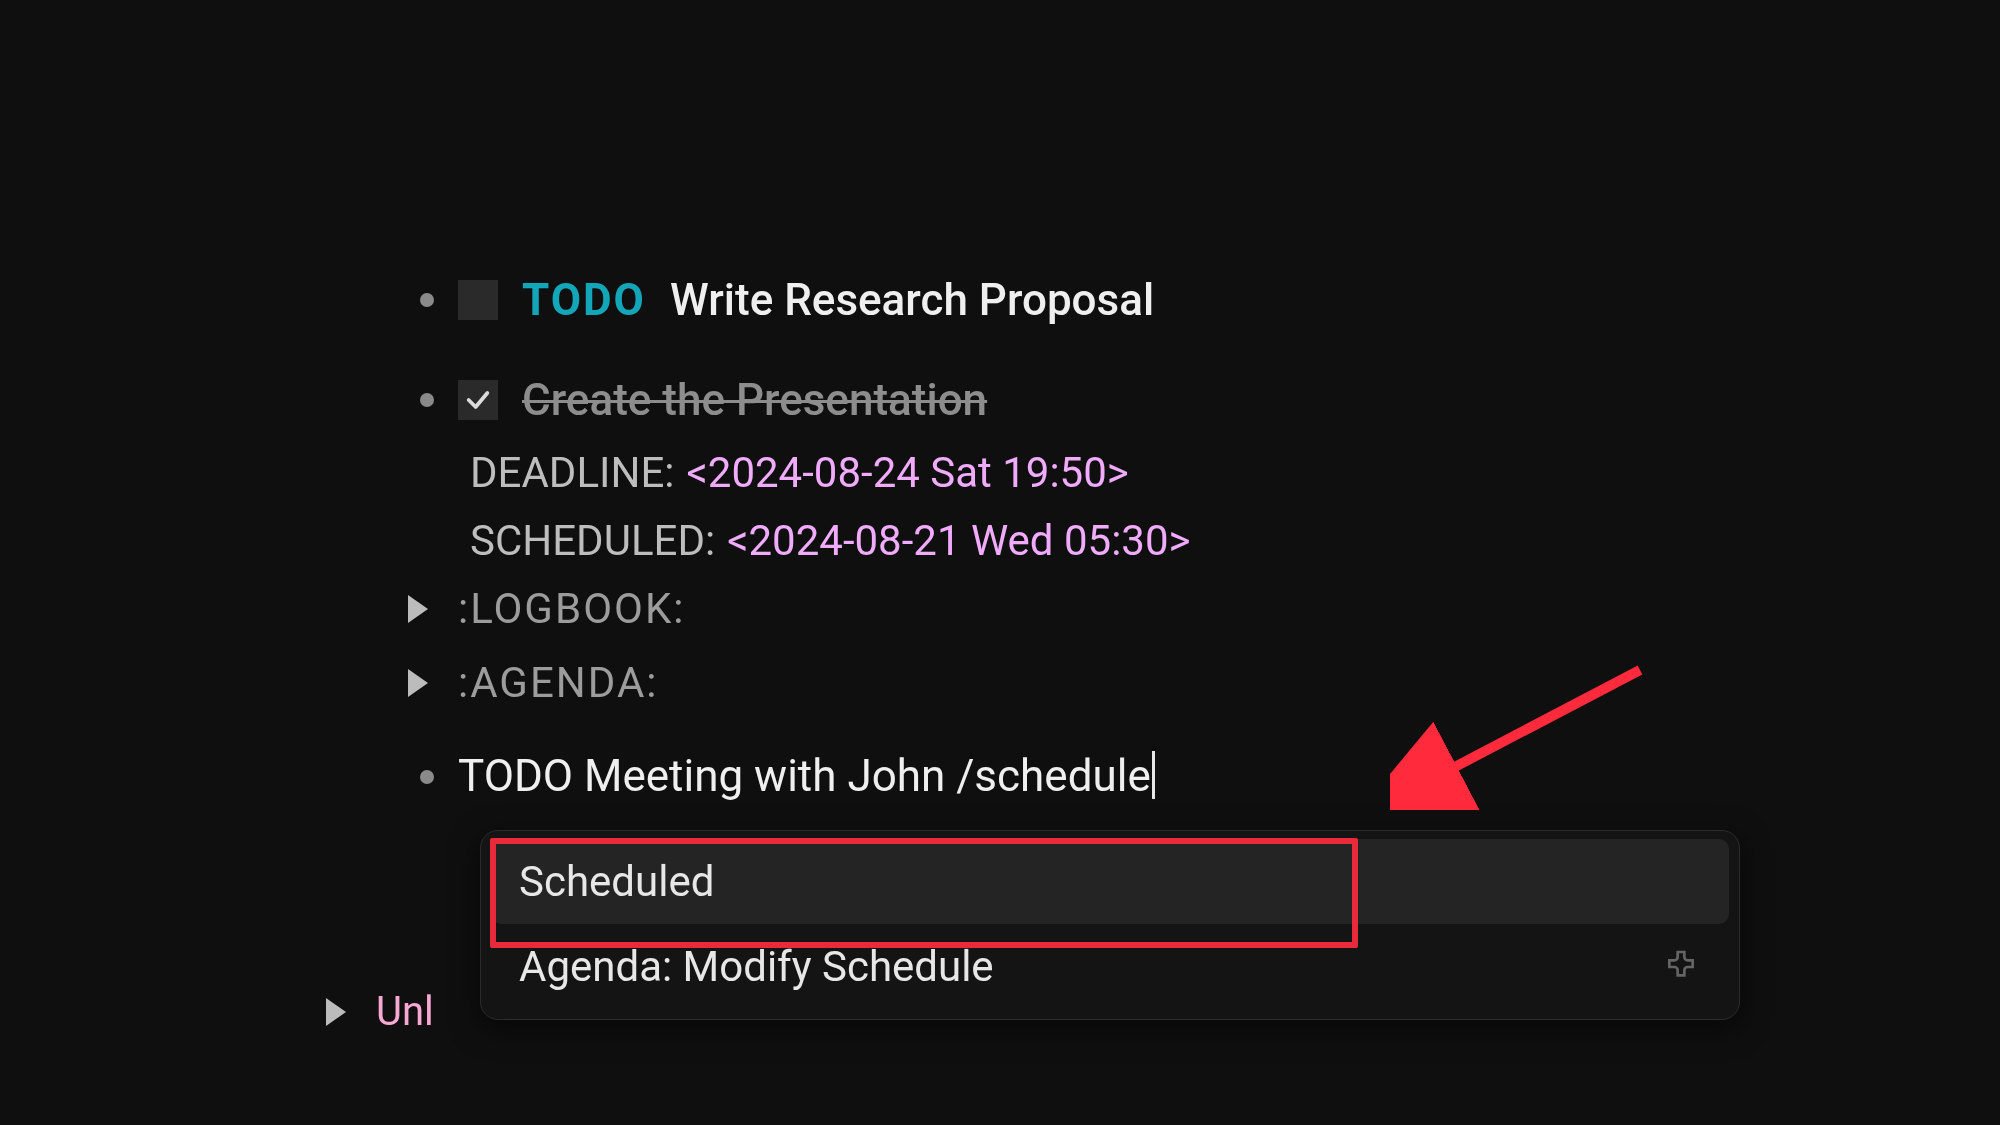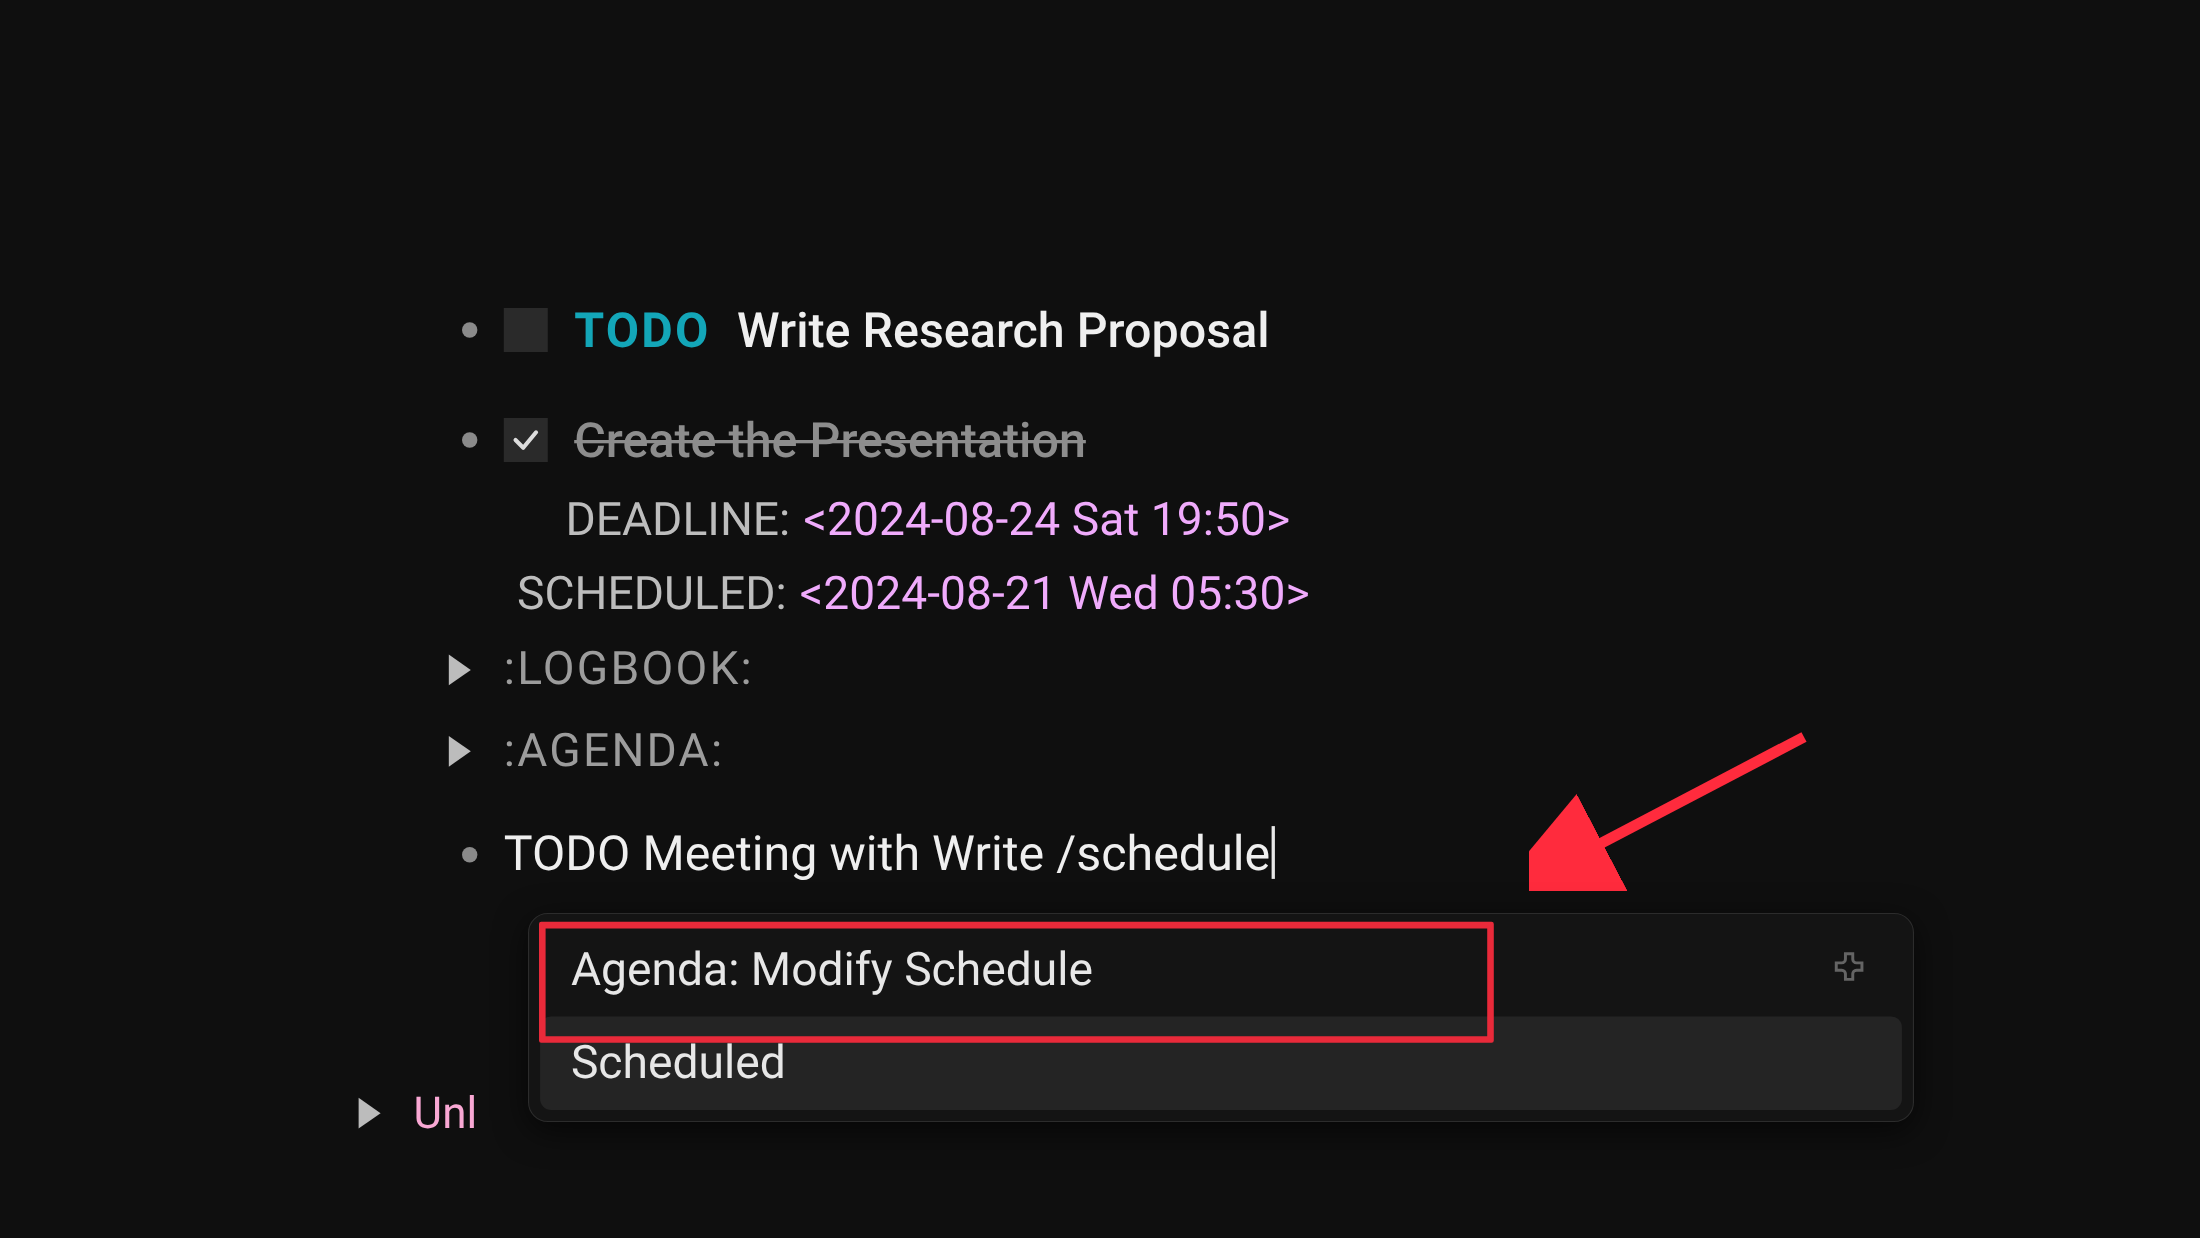--- a/index.html
+++ b/index.html
@@ -218,21 +218,21 @@
   .page-bottom-row .chev2 {
     width: 0; height: 0;
     border-top: 14px solid transparent;
     border-bottom: 14px solid transparent;
     border-left: 20px solid #bcbcbc;
   }
 
   
   .row-1 { top: 274px; }
   .row-2 { top: 374px; }
-  .meta-1 { top: 448px; margin-left: 44px; }
+  .meta-1 { top: 448px; }
   .meta-2 { top: 516px; }
   .ch-1  { top: 584px; }
   .ch-2  { top: 658px; }
 </style>
 </head>
 <body>
 
 <div class="page">
 
 
@@ -267,43 +267,43 @@
     <span class="label">:LOGBOOK:</span>
   </div>
   <div class="chevron-row ch-2">
     <span class="chevron"></span>
     <span class="label">:AGENDA:</span>
   </div>
 
   <div class="editing-row">
     <span class="bullet-dot small"></span>
     <span class="editing-text">
-      <span>TODO Meeting with Write /schedule</span><span class="cursor-bar"></span>
+      <span>TODO Meeting with John /schedule</span><span class="cursor-bar"></span>
     </span>
   </div>
 
   <svg class="arrow-svg" viewBox="0 0 260 150">
     <defs>
       <marker id="ah" markerWidth="14" markerHeight="14" refX="3" refY="5" orient="auto">
         <path d="M0,0 L12,5 L0,10 Z" fill="#ff2b3d"></path>
       </marker>
     </defs>
     <line x1="250" y1="10" x2="40" y2="120" stroke="#ff2b3d" stroke-width="10" marker-end="url(#ah)"></line>
   </svg>
 
   <div class="popup">
+    <div class="popup-item selected boxed">
+      <span>Scheduled</span>
+    </div>
     <div class="popup-item">
       <span>Agenda: Modify Schedule</span>
       <svg class="ext-icon" viewBox="0 0 24 24">
         <path d="M10 3h4v3a2 2 0 0 0 2 2h3v4h-3a2 2 0 0 0-2 2v3h-4v-3a2 2 0 0 0-2-2H5V8h3a2 2 0 0 0 2-2V3z" fill="none" stroke="#9a9a9a" stroke-width="1.6"></path>
       </svg>
     </div>
-    <div class="popup-item selected boxed">
-      <span>Scheduled</span>
-    </div>
   </div>
 
   <div class="red-frame"></div>
 
   <div class="page-bottom-row">
     <span class="chev2"></span>
     <span>Unl</span>
   </div>
 
 </div>

